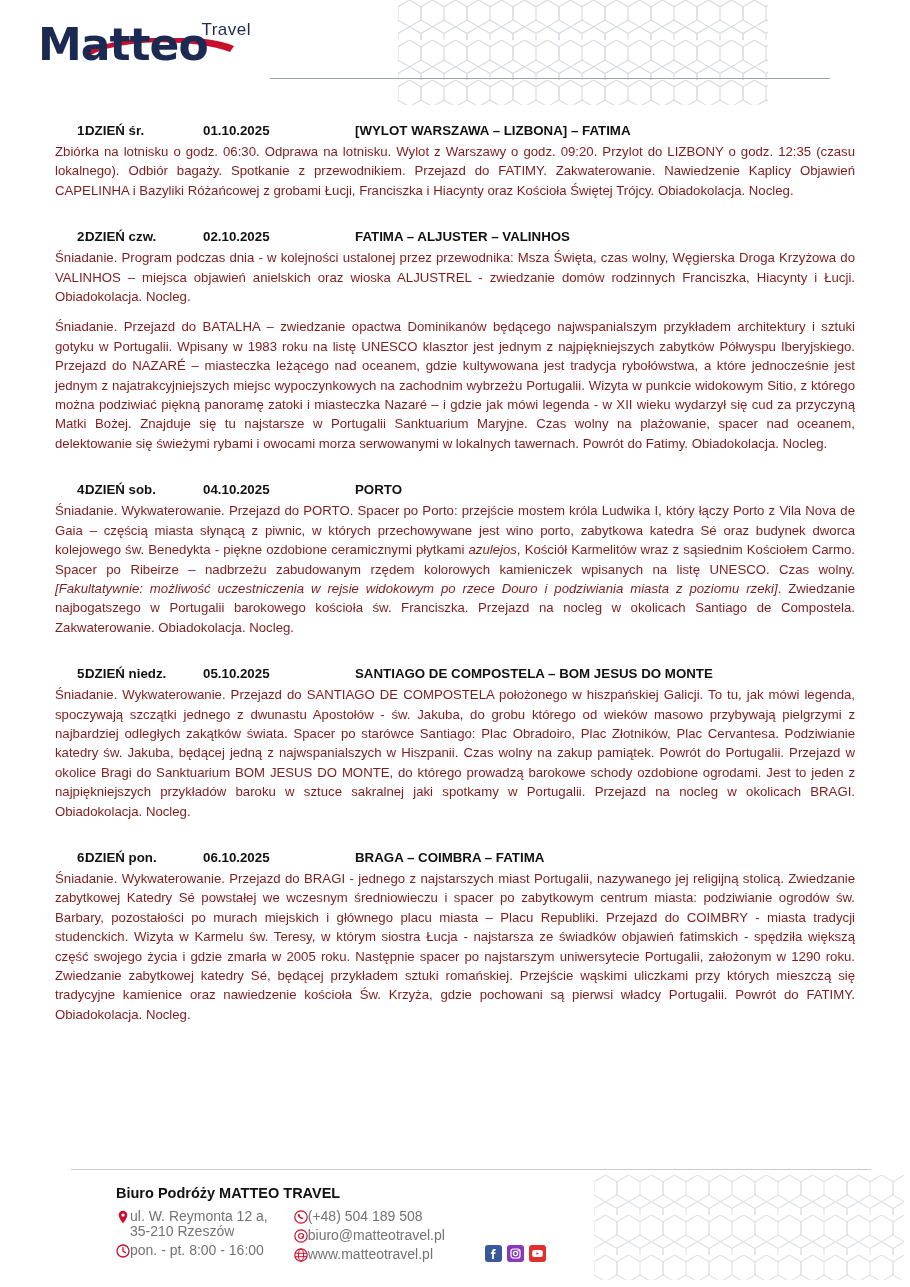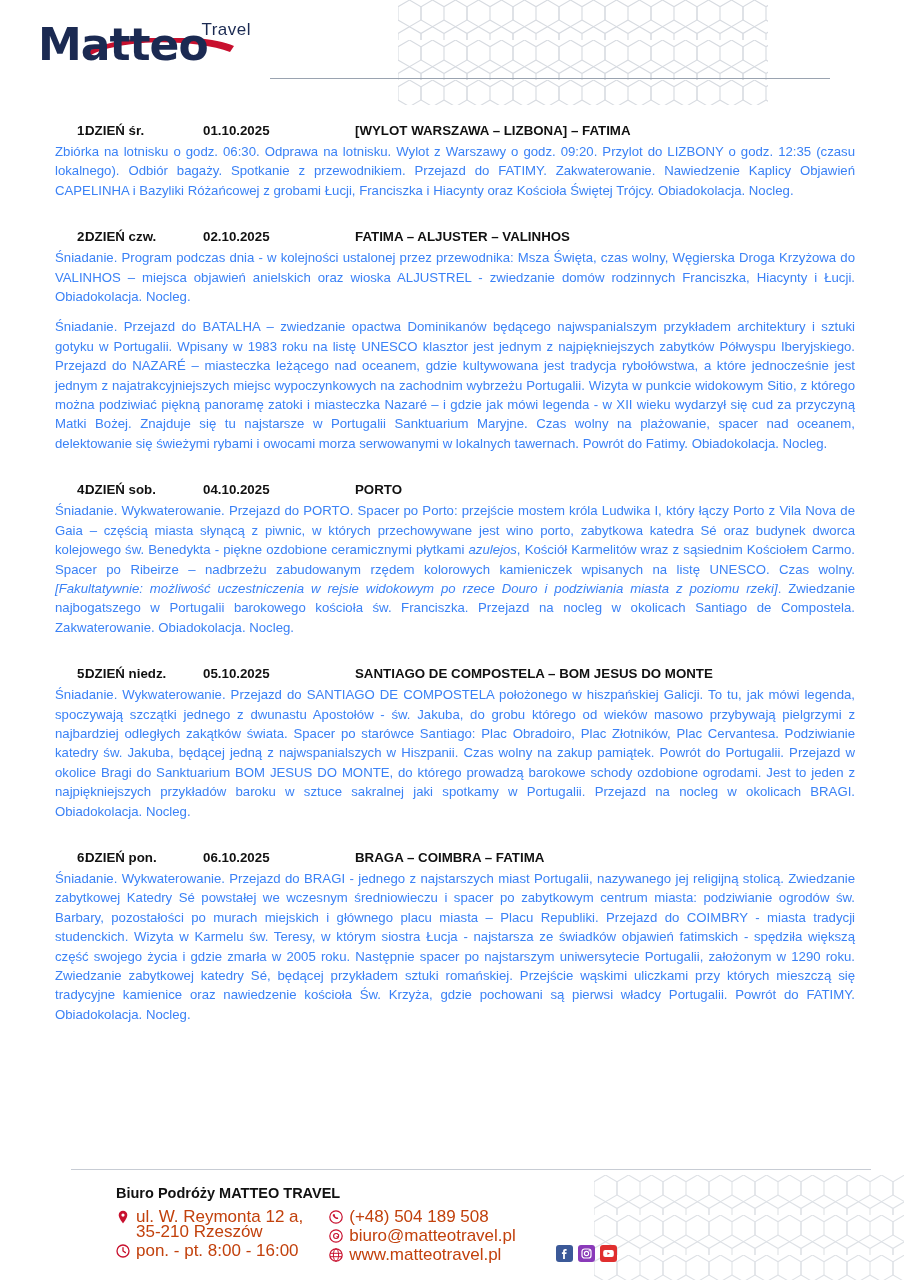--- a/index.html
+++ b/index.html
@@ -112,21 +112,21 @@
     min-width: 152px;
   }
   .day-head .route {
     display: inline-block;
   }
   .day-text {
     font-size: 13.2px;
     line-height: 19.4px;
     text-align: justify;
     margin: 0;
-    color: #3b82f6;
+    color: #7f1d1d;
   }
   .day-text i {
     font-style: italic;
   }
 
   
   .footer {
     position: absolute;
     left: 16px;
     bottom: 0;
@@ -166,24 +166,23 @@
     gap: 26px;
   }
   .fcol {
     display: flex;
     flex-direction: column;
     gap: 4px;
   }
   .frow {
     display: flex;
     align-items: flex-start;
-    gap: 6px;
-    font-size: 17px;
+    font-size: 14px;
     line-height: 15px;
-    color: #c2410c;
+    color: #737373;
   }
   .frow .ic {
     width: 14px;
     height: 14px;
     flex: 0 0 14px;
     display: inline-block;
     position: relative;
     top: 1px;
   }
   .social {

